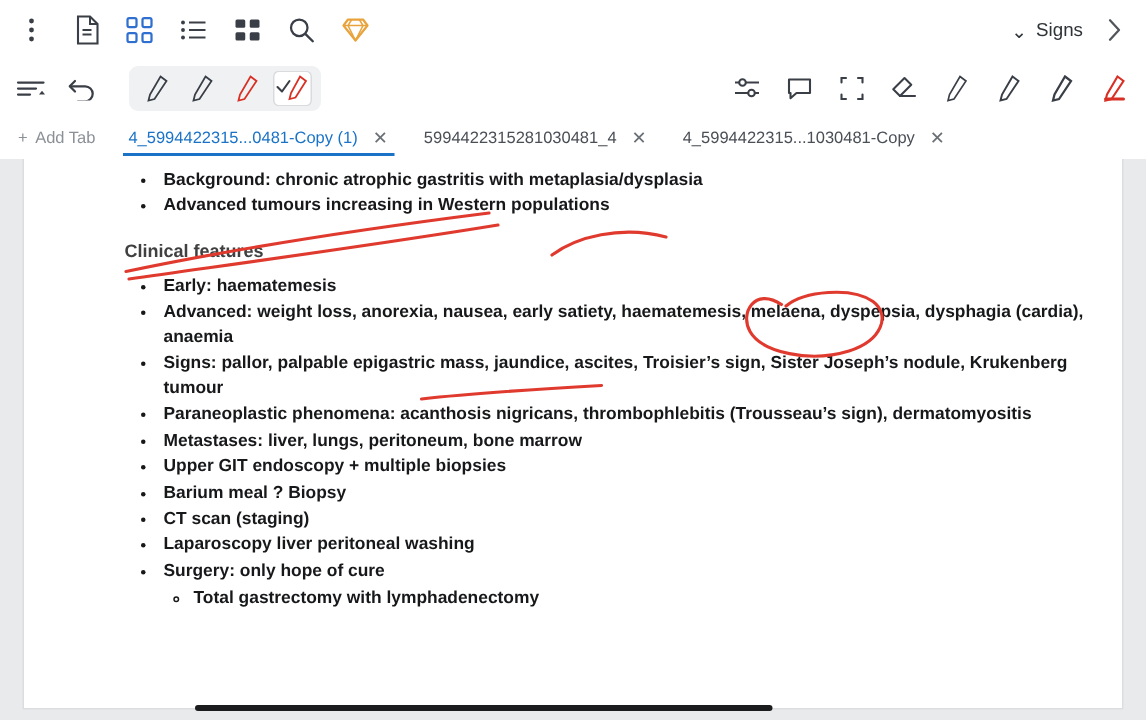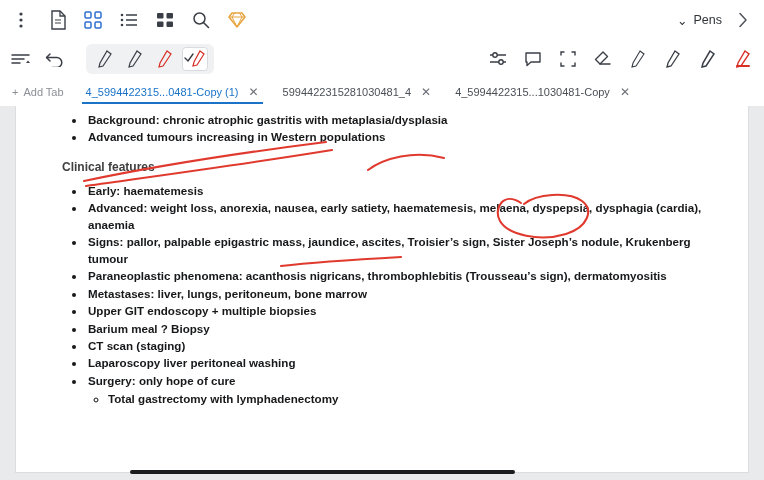--- a/index.html
+++ b/index.html
@@ -100,21 +100,21 @@
   }
   .page {
     position: absolute;
     top: 0; left: 16px; right: 16px; bottom: 8px;
     background: #ffffff;
     box-shadow: 0 0 0 1px #dcdde0;
     overflow: hidden;
   }
   .content {
     position: relative;
-    padding: 6px 24px 0 36px;
+    padding: 6px 24px 0 57px;
     font-family: "Liberation Sans", sans-serif;
     font-size: 11.6px;
     color: #17181a;
     line-height: 1.42;
   }
   .heading {
     color: #404040;
     font-weight: bold;
     font-size: 12px;
     margin: 13px 0 7px 10px;
@@ -201,21 +201,21 @@
       <div class="ticon">
         <svg width="18" height="18" viewBox="0 0 18 18">
             <path d="M4 2h10l3 4-8 10L1 6z" fill="none" stroke="#e8a33d" stroke-width="1.5" stroke-linejoin="round"></path>
             <path d="M1 6h16M6.5 2 4 6l5 10M11.5 2 14 6 9 16" fill="none" stroke="#e8a33d" stroke-width="1"></path>
           </svg>
       </div>
     </div>
     <div class="topbar-right">
       <div class="pens-btn">
         <span>⌄</span>
-        <span>Pens</span>
+        <span>Signs</span>
       </div>
       <div class="ticon chev-right">
         <svg width="10" height="16" viewBox="0 0 10 16">
             <path d="M2 1.5 8 8l-6 6.5" fill="none" stroke="#50555b" stroke-width="1.5" stroke-linecap="round" stroke-linejoin="round"></path>
           </svg>
       </div>
     </div>
   </div>
 
   <div class="penbar">

